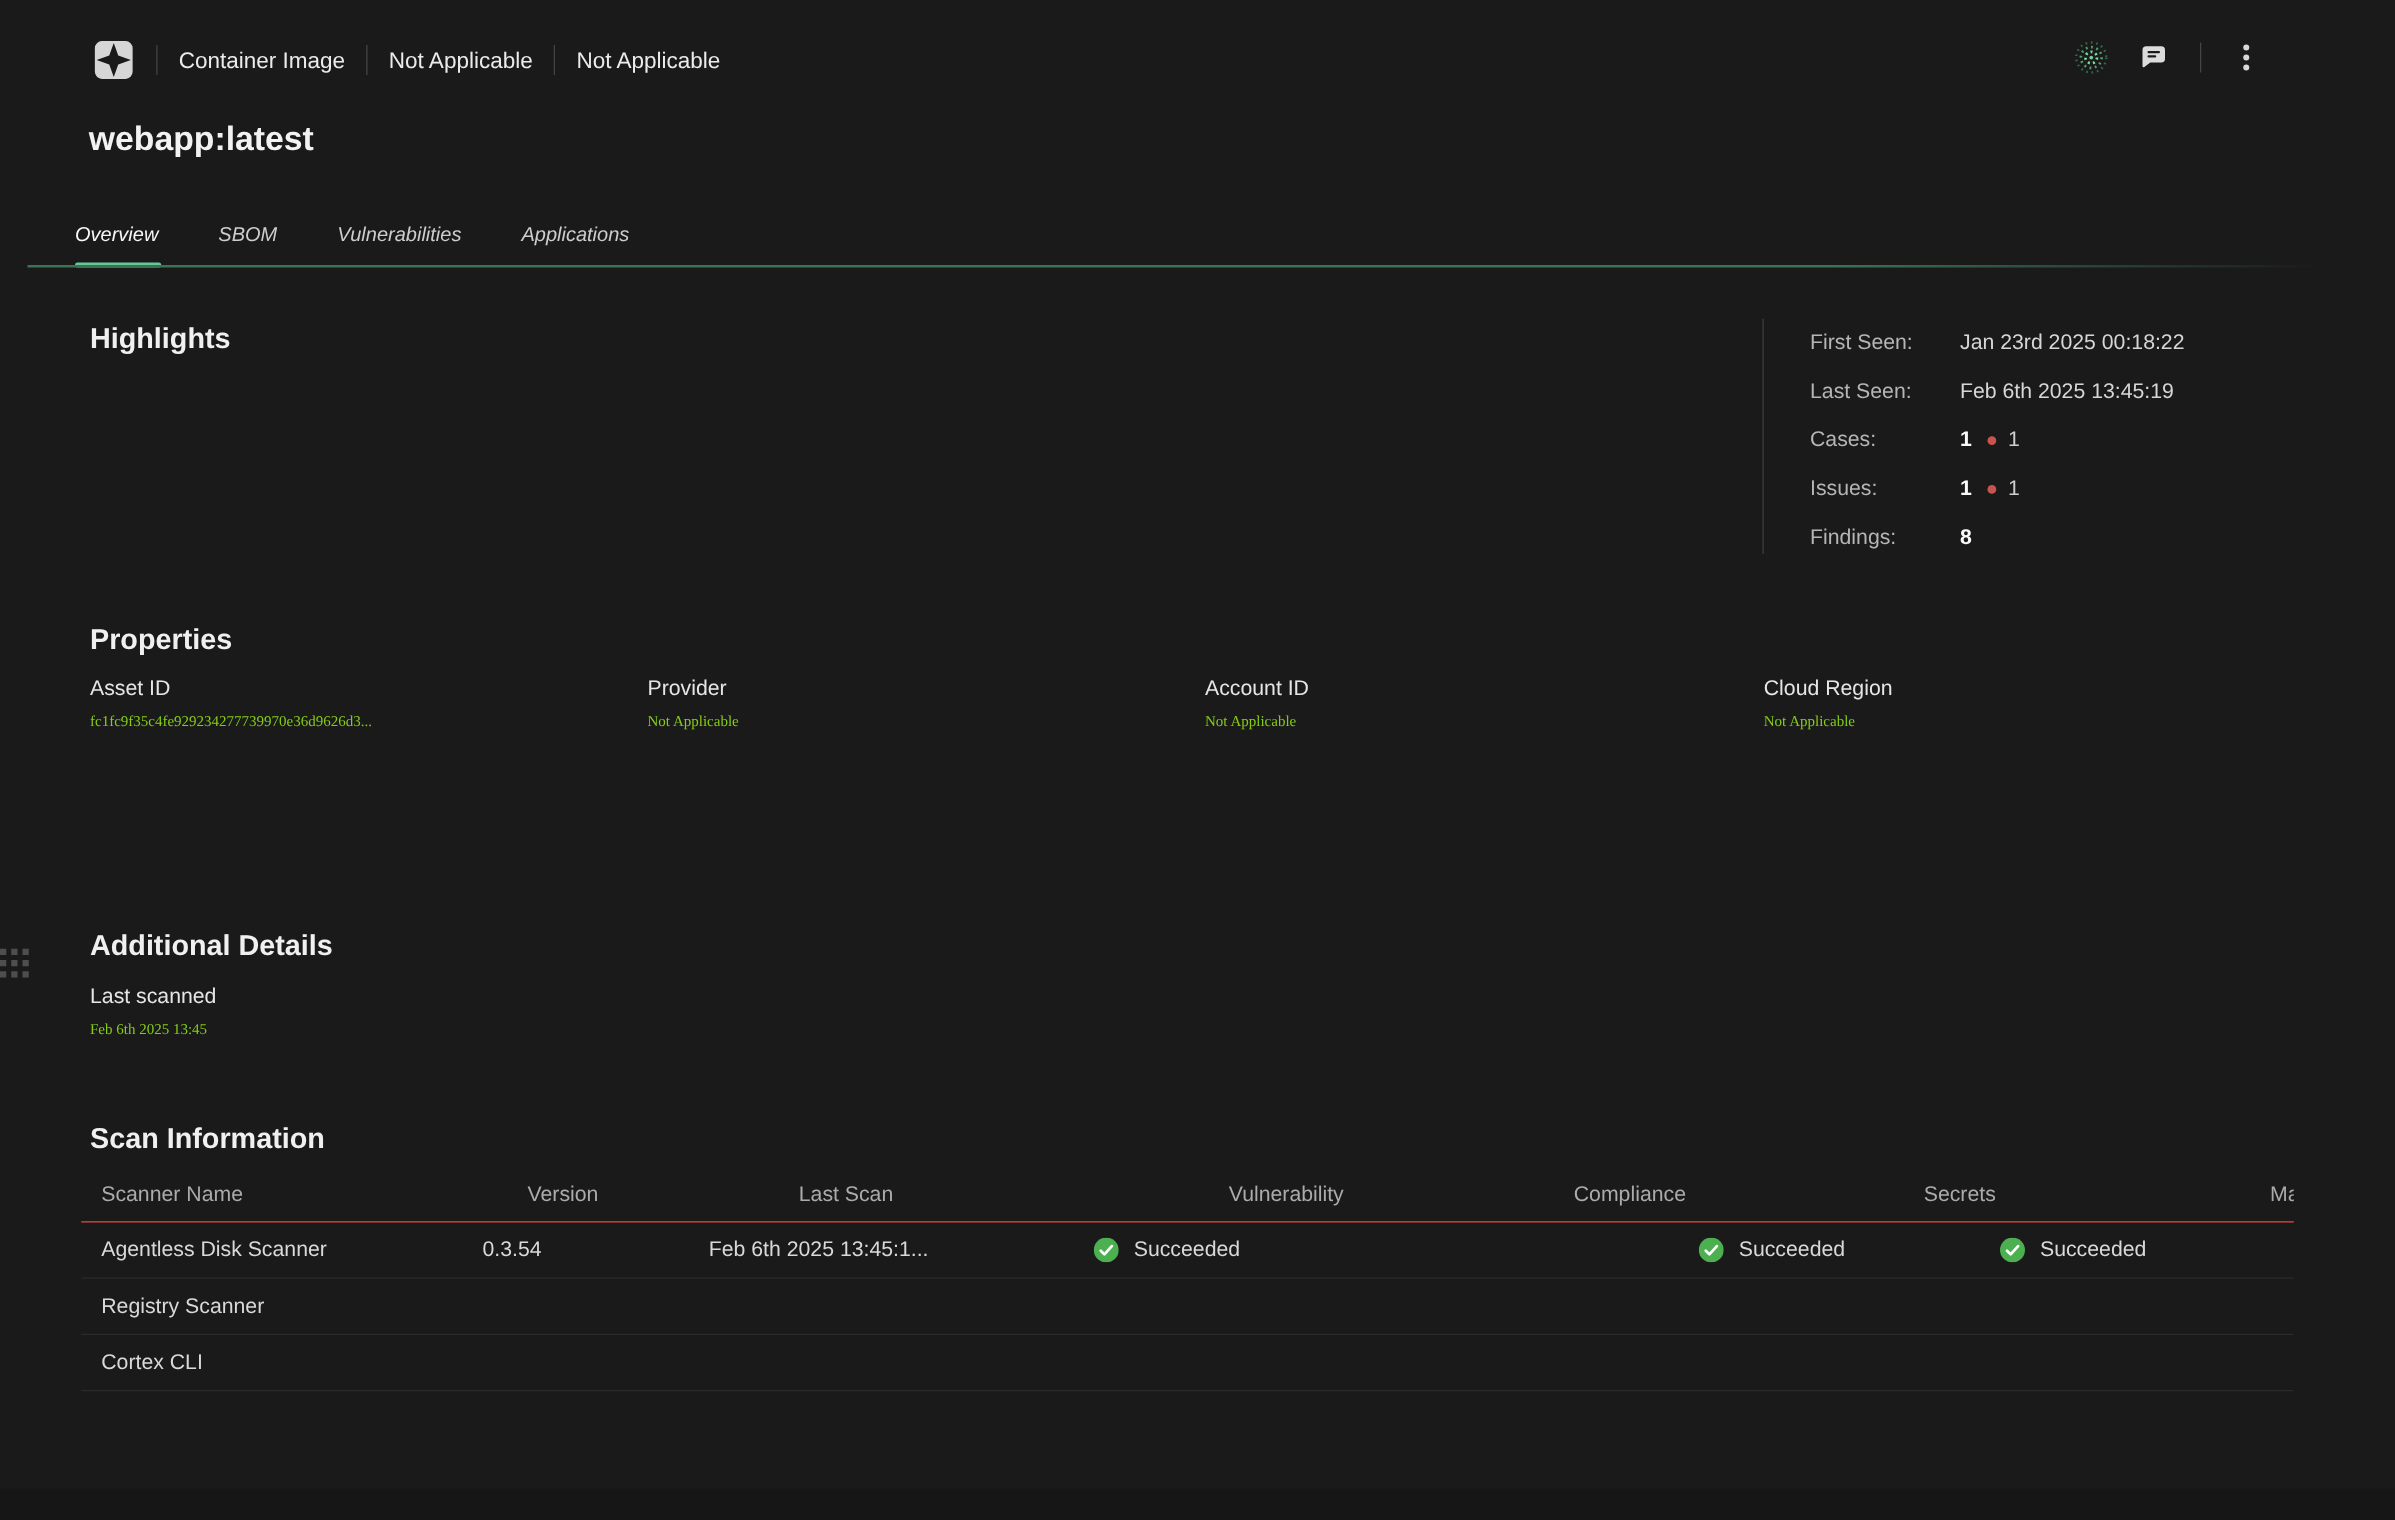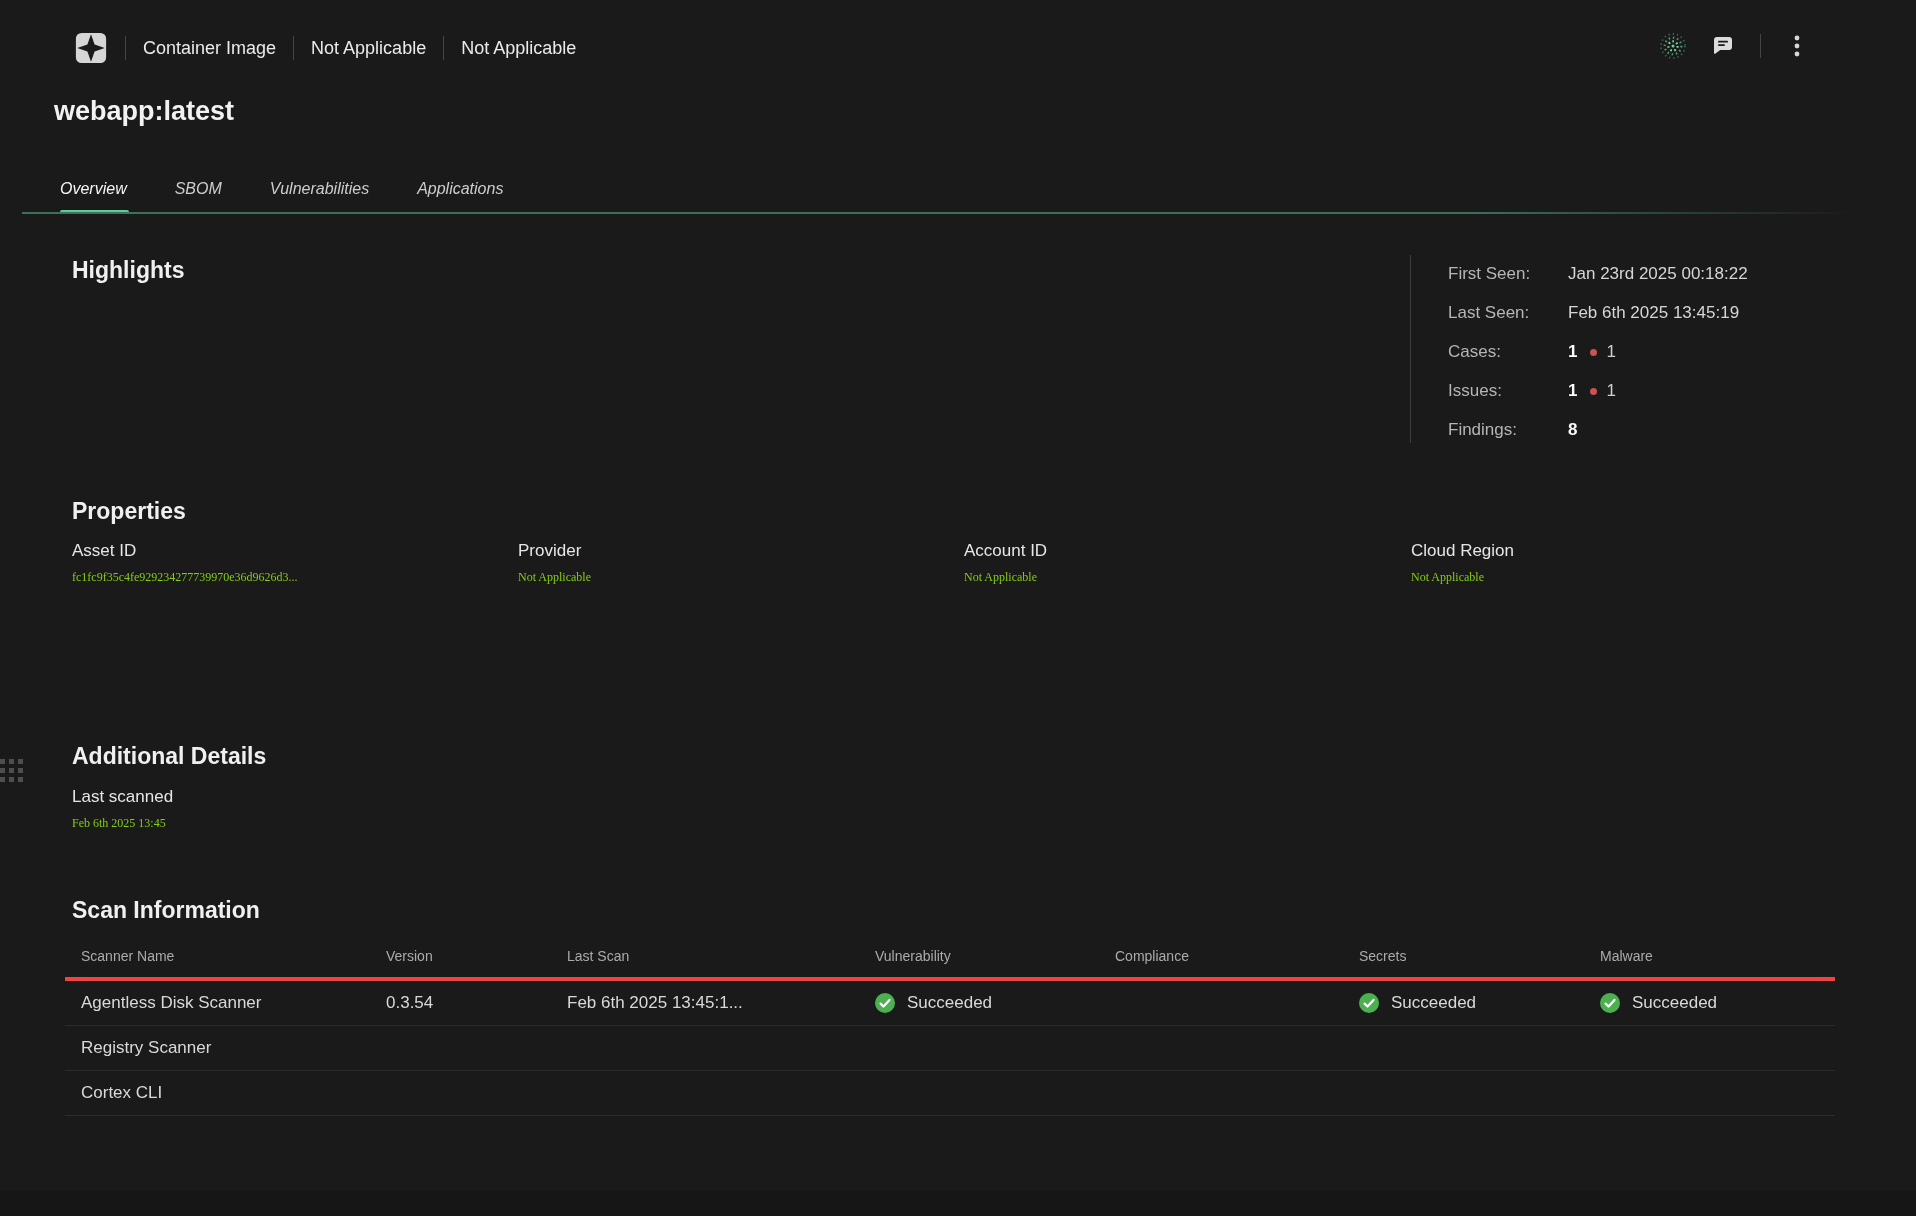--- a/index.html
+++ b/index.html
@@ -9,21 +9,21 @@
   }
   
   .header-left{position:absolute;left:74px;top:26px;height:44px;display:flex;align-items:center;}
   .asset-icon svg{width:34px;height:34px;display:block;}
   .v-div{width:1px;height:24px;background:#454545;margin:0 17px;}
   .crumb{font-size:18px;color:#ebebeb;white-space:nowrap;cursor:default;}
   .header-actions{position:absolute;left:1658px;top:28px;height:36px;display:flex;align-items:center;gap:23px;}
   .icon-btn{display:flex;align-items:center;justify-content:center;cursor:pointer;}
   .header-actions .v-div{margin:0 2px;}
   
-  .page-title{position:absolute;left:54px;top:96px;font-size:27px;font-weight:700;color:#f2f2f2;}
+  .page-title{position:absolute;left:71px;top:96px;font-size:27px;font-weight:700;color:#f2f2f2;}
   .tabs{position:absolute;left:60px;top:180px;display:flex;}
   .tab{font-style:italic;font-size:16px;color:#cdcdcd;margin-right:48px;padding-bottom:13px;position:relative;cursor:pointer;}
   .tab.active{color:#f6f6f6;}
   .tab.active::after{content:"";position:absolute;left:0;right:-2px;bottom:-3px;height:4px;border-radius:2px;background:#62c998;}
   .tab-line{position:absolute;left:22px;top:212px;width:1852px;height:2px;
     background:linear-gradient(90deg,#3b7357 0%,#3b7357 78%,rgba(59,115,87,0) 99%);}
   
   .sec-h{position:absolute;font-size:23px;font-weight:700;color:#f0f0f0;}
   
   .badges{position:absolute;left:72px;top:301px;display:flex;align-items:center;}
@@ -39,21 +39,21 @@
   .s-dot{width:7px;height:7px;border-radius:50%;background:#c9534f;margin:0 9px 0 13px;}
   .s-high{color:#cfcfcf;}
   
   .prop-grid{position:absolute;left:72px;top:541px;width:1785px;display:grid;grid-template-columns:446px 446px 447px 1fr;row-gap:45px;}
   .field-label{font-size:17px;font-weight:400;color:#e6e6e6;margin-bottom:9px;}
   .field-value{font-size:12px;color:#84cc16;font-family:Liberation Serif, serif;}
   .add-field{position:absolute;left:72px;top:787px;}
   
   .scan-table{position:absolute;left:65px;top:935px;width:1770px;}
   .t-row{display:grid;grid-template-columns:305px 181px 308px 240px 244px 241px auto;align-items:center;}
-  .t-head{height:42px;border-bottom:4px solid #ef4444;color:#ababab;font-size:14px;}
+  .t-head{height:42px;border-bottom:1px solid #ef4444;color:#ababab;font-size:17px;gap:36px;}
   .t-body-row{height:44px;border-bottom:1px solid #2b2b2b;color:#d9d9d9;font-size:17px;}
   .cell{padding-left:16px;white-space:nowrap;overflow:hidden;}
   .status{display:flex;align-items:center;gap:12px;}
   .status svg{flex:0 0 auto;}
   
   .drag-handle{position:absolute;left:0;top:759px;display:grid;grid-template-columns:repeat(3,5px);grid-auto-rows:5px;gap:4px;cursor:grab;}
   .drag-handle i{background:#4e4e4e;display:block;}
   .bottom-bar{position:absolute;left:0;top:1191px;width:1916px;height:25px;background:#161617;}
 </style>
 </head>

